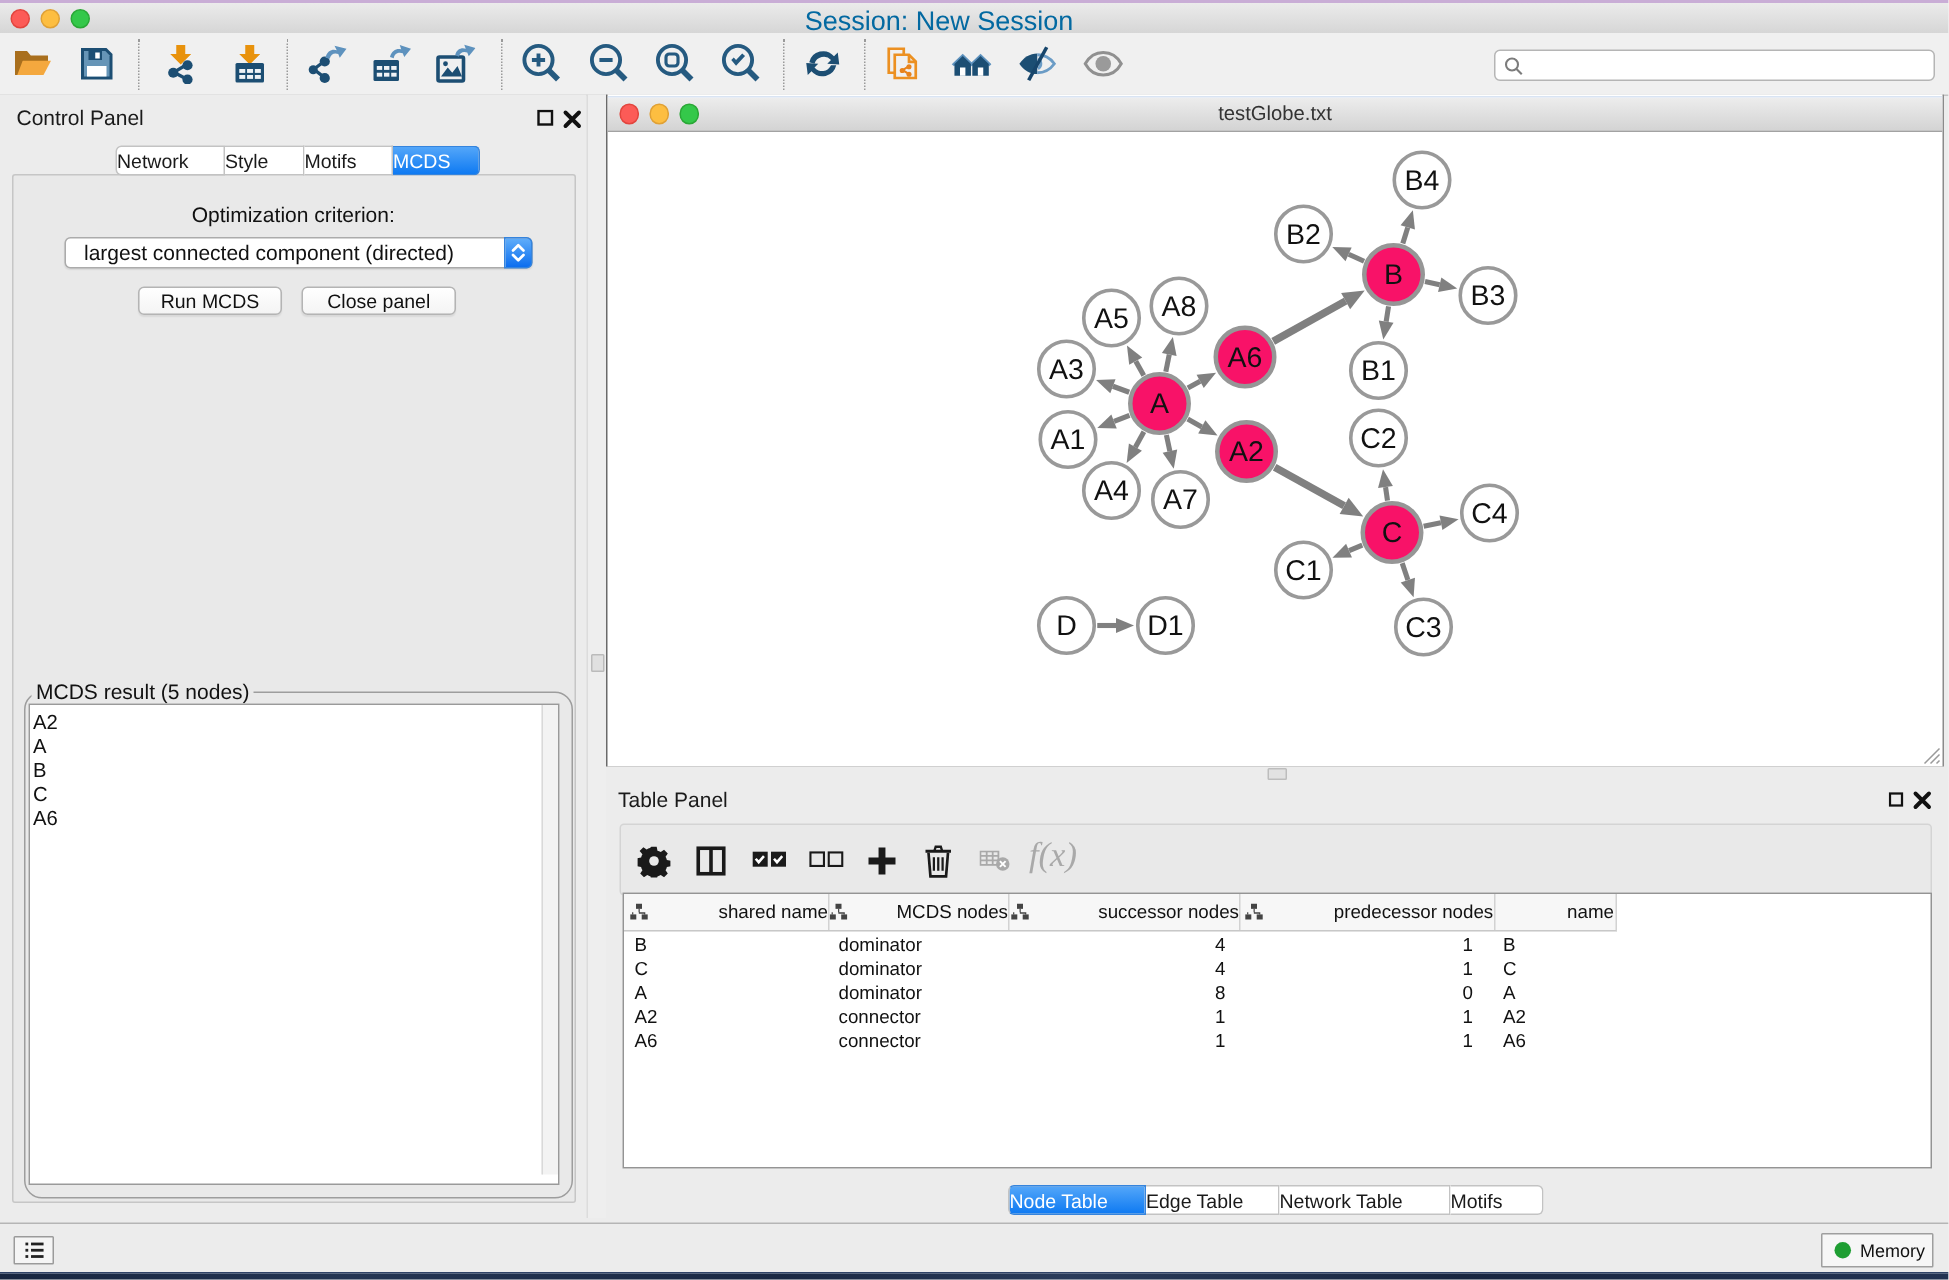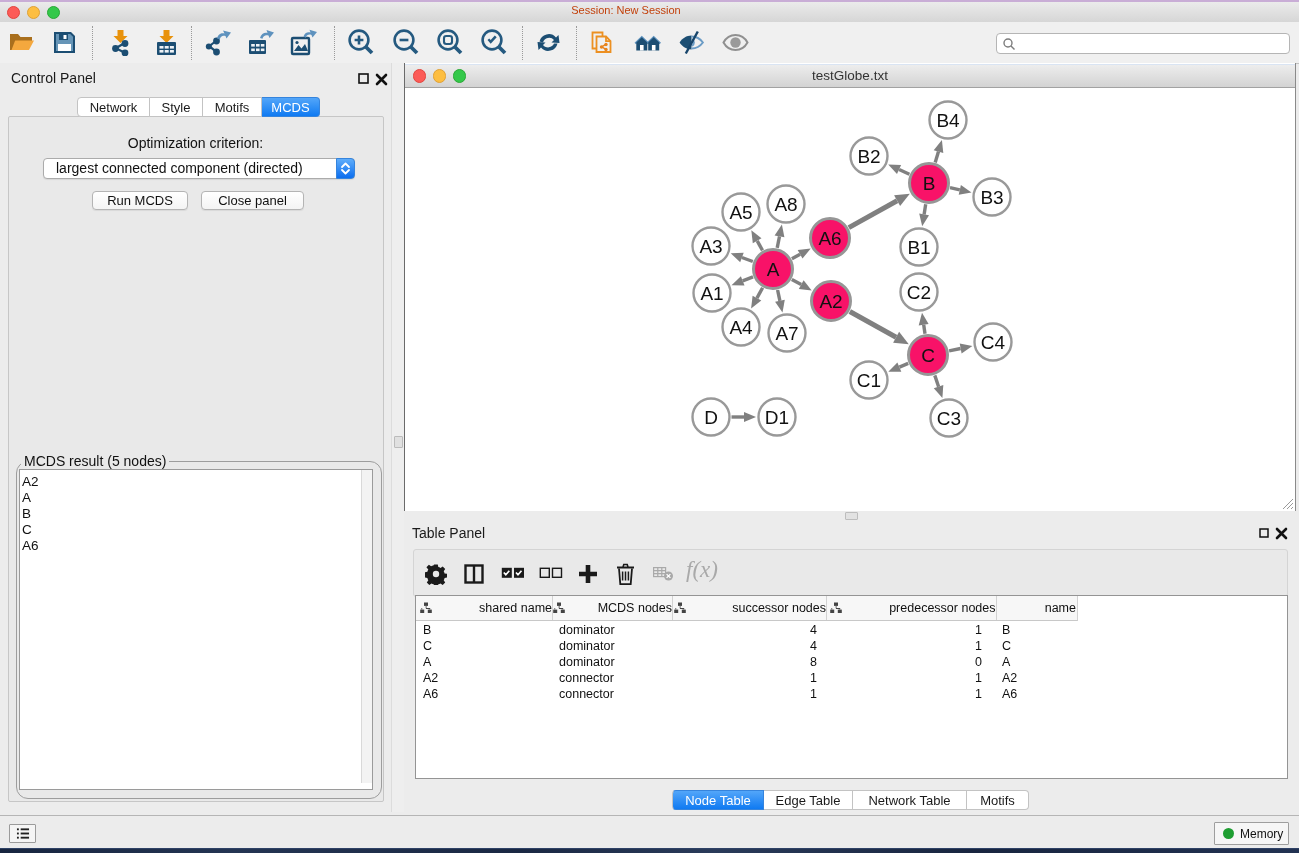--- a/index.html
+++ b/index.html
@@ -2,30 +2,30 @@
 <html><head><meta charset="utf-8"><title>s</title><style>
 html,body{margin:0;padding:0;}
 #stage{position:relative;width:1299px;height:853px;overflow:hidden;background:#ececec;font-family:"Liberation Sans",sans-serif;}
 .abs{position:absolute;}
 #topline{left:0;top:0;width:1299px;height:2px;background:#c9add6;}
 #titlebar{left:0;top:2px;width:1299px;height:20px;background:linear-gradient(#ebebeb,#d6d6d6);}
 .tl{width:11px;height:11px;border-radius:50%;top:4px;}
 #titlebar .t1{left:7px;background:#fc5b57;border:0.5px solid #e2453e;}
 #titlebar .t2{left:27px;background:#fdbe41;border:0.5px solid #e0a135;}
 #titlebar .t3{left:47px;background:#34c84a;border:0.5px solid #2aa836;}
-#mtitle{left:0;top:4px;width:1252px;text-align:center;font-size:11px;color:#c2410c;}
+#mtitle{left:0;top:4px;width:1252px;text-align:center;font-size:18px;color:#0369a1;}
 #toolbar{left:0;top:22px;width:1299px;height:41px;background:#f0f0f0;border-bottom:1px solid #c2c2c2;}
 .sep{top:4px;height:34px;width:0;border-left:1px dotted #9a9a9a;}
 .ticon{top:7px;width:27px;height:27px;}
 #search{left:996px;top:11px;width:292px;height:19px;background:#fff;border:1px solid #b5b5b5;border-radius:4px;}
 #cpanel{left:0;top:63px;width:391px;height:749px;background:#ececec;}
 #cpanel h1{position:absolute;left:11px;top:7px;margin:0;font-size:14px;font-weight:normal;color:#1a1a1a;}
 .winbtns{top:9px;font-size:12px;color:#111;}
 #cpbody{left:8px;top:53px;width:374px;height:684px;background:#e9e9e9;border:1px solid #c6c6c6;border-radius:2px;}
-.tabs{display:flex;height:20px;font-size:13px;line-height:20px;text-align:center;}
+.tabs{display:flex;height:20px;font-size:13px;line-height:20px;}
 .tabs .tab{background:#fff;border:1px solid #c3c3c3;border-left:none;color:#1a1a1a;padding:0;}
 .tabs .tab:first-child{border-left:1px solid #c3c3c3;border-radius:4px 0 0 4px;}
 .tabs .tab:last-child{border-radius:0 4px 4px 0;}
 .tabs .sel{background:linear-gradient(#53a6f9,#0f7af2);border-color:#3584dd;color:#fff;}
 #cptabs{left:77px;top:34px;}
 #optlab{left:0;top:72px;width:391px;text-align:center;font-size:14px;color:#111;}
 #combo{left:43px;top:95px;width:310px;height:19px;background:#fff;border:1px solid #ababab;border-radius:4px;box-shadow:0 1px 1px rgba(0,0,0,0.08);}
 #combo span{position:absolute;left:12px;top:1px;font-size:14px;color:#111;}
 #spin{position:absolute;right:-1px;top:-1px;width:17px;height:19px;background:linear-gradient(#5fadfa,#0c6eef);border:1px solid #3584dd;border-radius:0 4px 4px 0;}
 #spin svg{position:absolute;left:2px;top:2px;}

